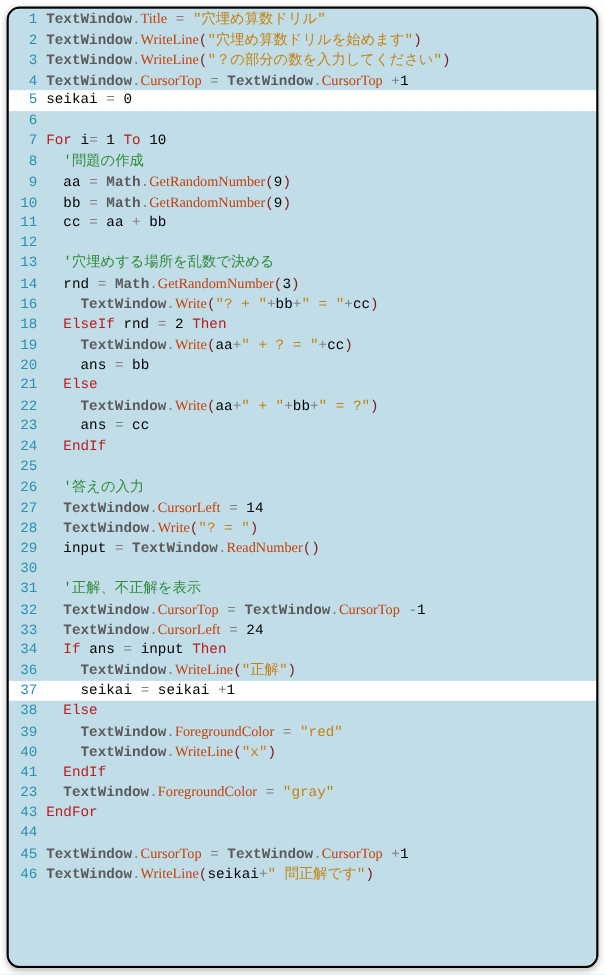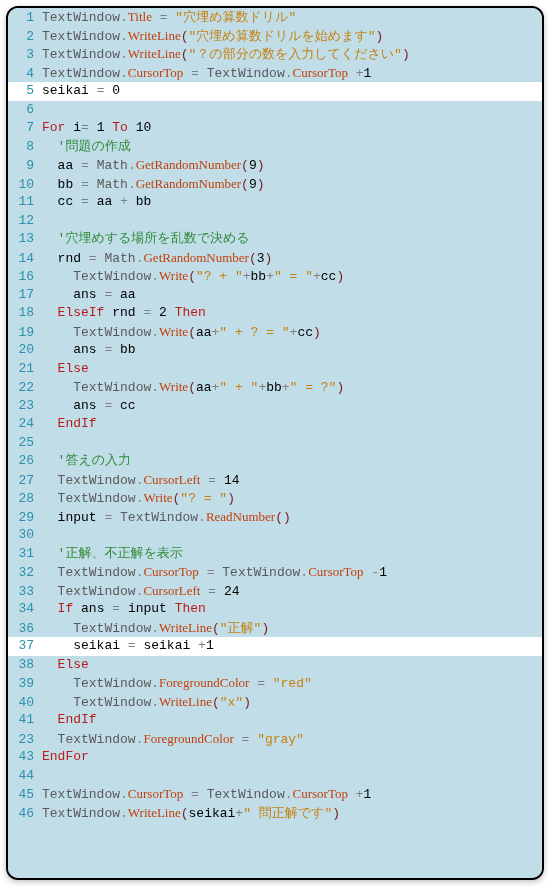--- a/index.html
+++ b/index.html
@@ -36,21 +36,21 @@
     text-align: right;
     padding-right: 8px;
     color: #2b91af;
     user-select: none;
     flex-shrink: 0;
   }
   .code {
     flex: 1;
     color: #000;
   }
-  .tok-obj   { color: #5a5a5a; }
+  .tok-obj   { color: #5a5a5a; font-weight: bold; }
   .tok-dot   { color: #808080; }
   .tok-prop  { color: #c2410c; font-family: Liberation Serif, serif; }
   .tok-op    { color: #808080; }
   .tok-str   { color: #c58210; }
   .tok-num   { color: #000; }
   .tok-kw    { color: #b91c1c; }
   .tok-cmt   { color: #308a3a; }
   .tok-var   { color: #000000; }
   .tok-paren { color: #7a1f1f; }
   .tok-plain { color: #808080; }
@@ -68,21 +68,20 @@
       <div class="line"><span class="gutter">6</span><span class="code"></span></div>
       <div class="line"><span class="gutter">7</span><span class="code"><span class="tok-kw">For</span><span class="tok-plain"> </span><span class="tok-var">i</span><span class="tok-op">=</span><span class="tok-plain"> </span><span class="tok-num">1</span><span class="tok-plain"> </span><span class="tok-kw">To</span><span class="tok-plain"> </span><span class="tok-num">10</span></span></div>
       <div class="line"><span class="gutter">8</span><span class="code"><span>  </span><span class="tok-cmt">'問題の作成</span></span></div>
       <div class="line"><span class="gutter">9</span><span class="code"><span>  </span><span class="tok-var">aa</span><span class="tok-plain"> </span><span class="tok-op">=</span><span class="tok-plain"> </span><span class="tok-obj">Math</span><span class="tok-dot">.</span><span class="tok-prop">GetRandomNumber</span><span class="tok-paren">(</span><span class="tok-num">9</span><span class="tok-paren">)</span></span></div>
       <div class="line"><span class="gutter">10</span><span class="code"><span>  </span><span class="tok-var">bb</span><span class="tok-plain"> </span><span class="tok-op">=</span><span class="tok-plain"> </span><span class="tok-obj">Math</span><span class="tok-dot">.</span><span class="tok-prop">GetRandomNumber</span><span class="tok-paren">(</span><span class="tok-num">9</span><span class="tok-paren">)</span></span></div>
       <div class="line"><span class="gutter">11</span><span class="code"><span>  </span><span class="tok-var">cc</span><span class="tok-plain"> </span><span class="tok-op">=</span><span class="tok-plain"> </span><span class="tok-var">aa</span><span class="tok-plain"> </span><span class="tok-op">+</span><span class="tok-plain"> </span><span class="tok-var">bb</span></span></div>
       <div class="line"><span class="gutter">12</span><span class="code"></span></div>
       <div class="line"><span class="gutter">13</span><span class="code"><span>  </span><span class="tok-cmt">'穴埋めする場所を乱数で決める</span></span></div>
       <div class="line"><span class="gutter">14</span><span class="code"><span>  </span><span class="tok-var">rnd</span><span class="tok-plain"> </span><span class="tok-op">=</span><span class="tok-plain"> </span><span class="tok-obj">Math</span><span class="tok-dot">.</span><span class="tok-prop">GetRandomNumber</span><span class="tok-paren">(</span><span class="tok-num">3</span><span class="tok-paren">)</span></span></div>
       <div class="line"><span class="gutter">16</span><span class="code"><span>    </span><span class="tok-obj">TextWindow</span><span class="tok-dot">.</span><span class="tok-prop">Write</span><span class="tok-paren">(</span><span class="tok-str">"? + "</span><span class="tok-op">+</span><span class="tok-var">bb</span><span class="tok-op">+</span><span class="tok-str">" = "</span><span class="tok-op">+</span><span class="tok-var">cc</span><span class="tok-paren">)</span></span></div>
-      <div class="line"><span class="gutter">17</span><span class="code"><span>    </span><span class="tok-var">ans</span><span class="tok-plain"> </span><span class="tok-op">=</span><span class="tok-plain"> </span><span class="tok-var">aa</span></span></div>
       <div class="line"><span class="gutter">18</span><span class="code"><span>  </span><span class="tok-kw">ElseIf</span><span class="tok-plain"> </span><span class="tok-var">rnd</span><span class="tok-plain"> </span><span class="tok-op">=</span><span class="tok-plain"> </span><span class="tok-num">2</span><span class="tok-plain"> </span><span class="tok-kw">Then</span></span></div>
       <div class="line"><span class="gutter">19</span><span class="code"><span>    </span><span class="tok-obj">TextWindow</span><span class="tok-dot">.</span><span class="tok-prop">Write</span><span class="tok-paren">(</span><span class="tok-var">aa</span><span class="tok-op">+</span><span class="tok-str">" + ? = "</span><span class="tok-op">+</span><span class="tok-var">cc</span><span class="tok-paren">)</span></span></div>
       <div class="line"><span class="gutter">20</span><span class="code"><span>    </span><span class="tok-var">ans</span><span class="tok-plain"> </span><span class="tok-op">=</span><span class="tok-plain"> </span><span class="tok-var">bb</span></span></div>
       <div class="line"><span class="gutter">21</span><span class="code"><span>  </span><span class="tok-kw">Else</span></span></div>
       <div class="line"><span class="gutter">22</span><span class="code"><span>    </span><span class="tok-obj">TextWindow</span><span class="tok-dot">.</span><span class="tok-prop">Write</span><span class="tok-paren">(</span><span class="tok-var">aa</span><span class="tok-op">+</span><span class="tok-str">" + "</span><span class="tok-op">+</span><span class="tok-var">bb</span><span class="tok-op">+</span><span class="tok-str">" = ?"</span><span class="tok-paren">)</span></span></div>
       <div class="line"><span class="gutter">23</span><span class="code"><span>    </span><span class="tok-var">ans</span><span class="tok-plain"> </span><span class="tok-op">=</span><span class="tok-plain"> </span><span class="tok-var">cc</span></span></div>
       <div class="line"><span class="gutter">24</span><span class="code"><span>  </span><span class="tok-kw">EndIf</span></span></div>
       <div class="line"><span class="gutter">25</span><span class="code"></span></div>
       <div class="line"><span class="gutter">26</span><span class="code"><span>  </span><span class="tok-cmt">'答えの入力</span></span></div>
       <div class="line"><span class="gutter">27</span><span class="code"><span>  </span><span class="tok-obj">TextWindow</span><span class="tok-dot">.</span><span class="tok-prop">CursorLeft</span><span class="tok-plain"> </span><span class="tok-op">=</span><span class="tok-plain"> </span><span class="tok-num">14</span></span></div>

